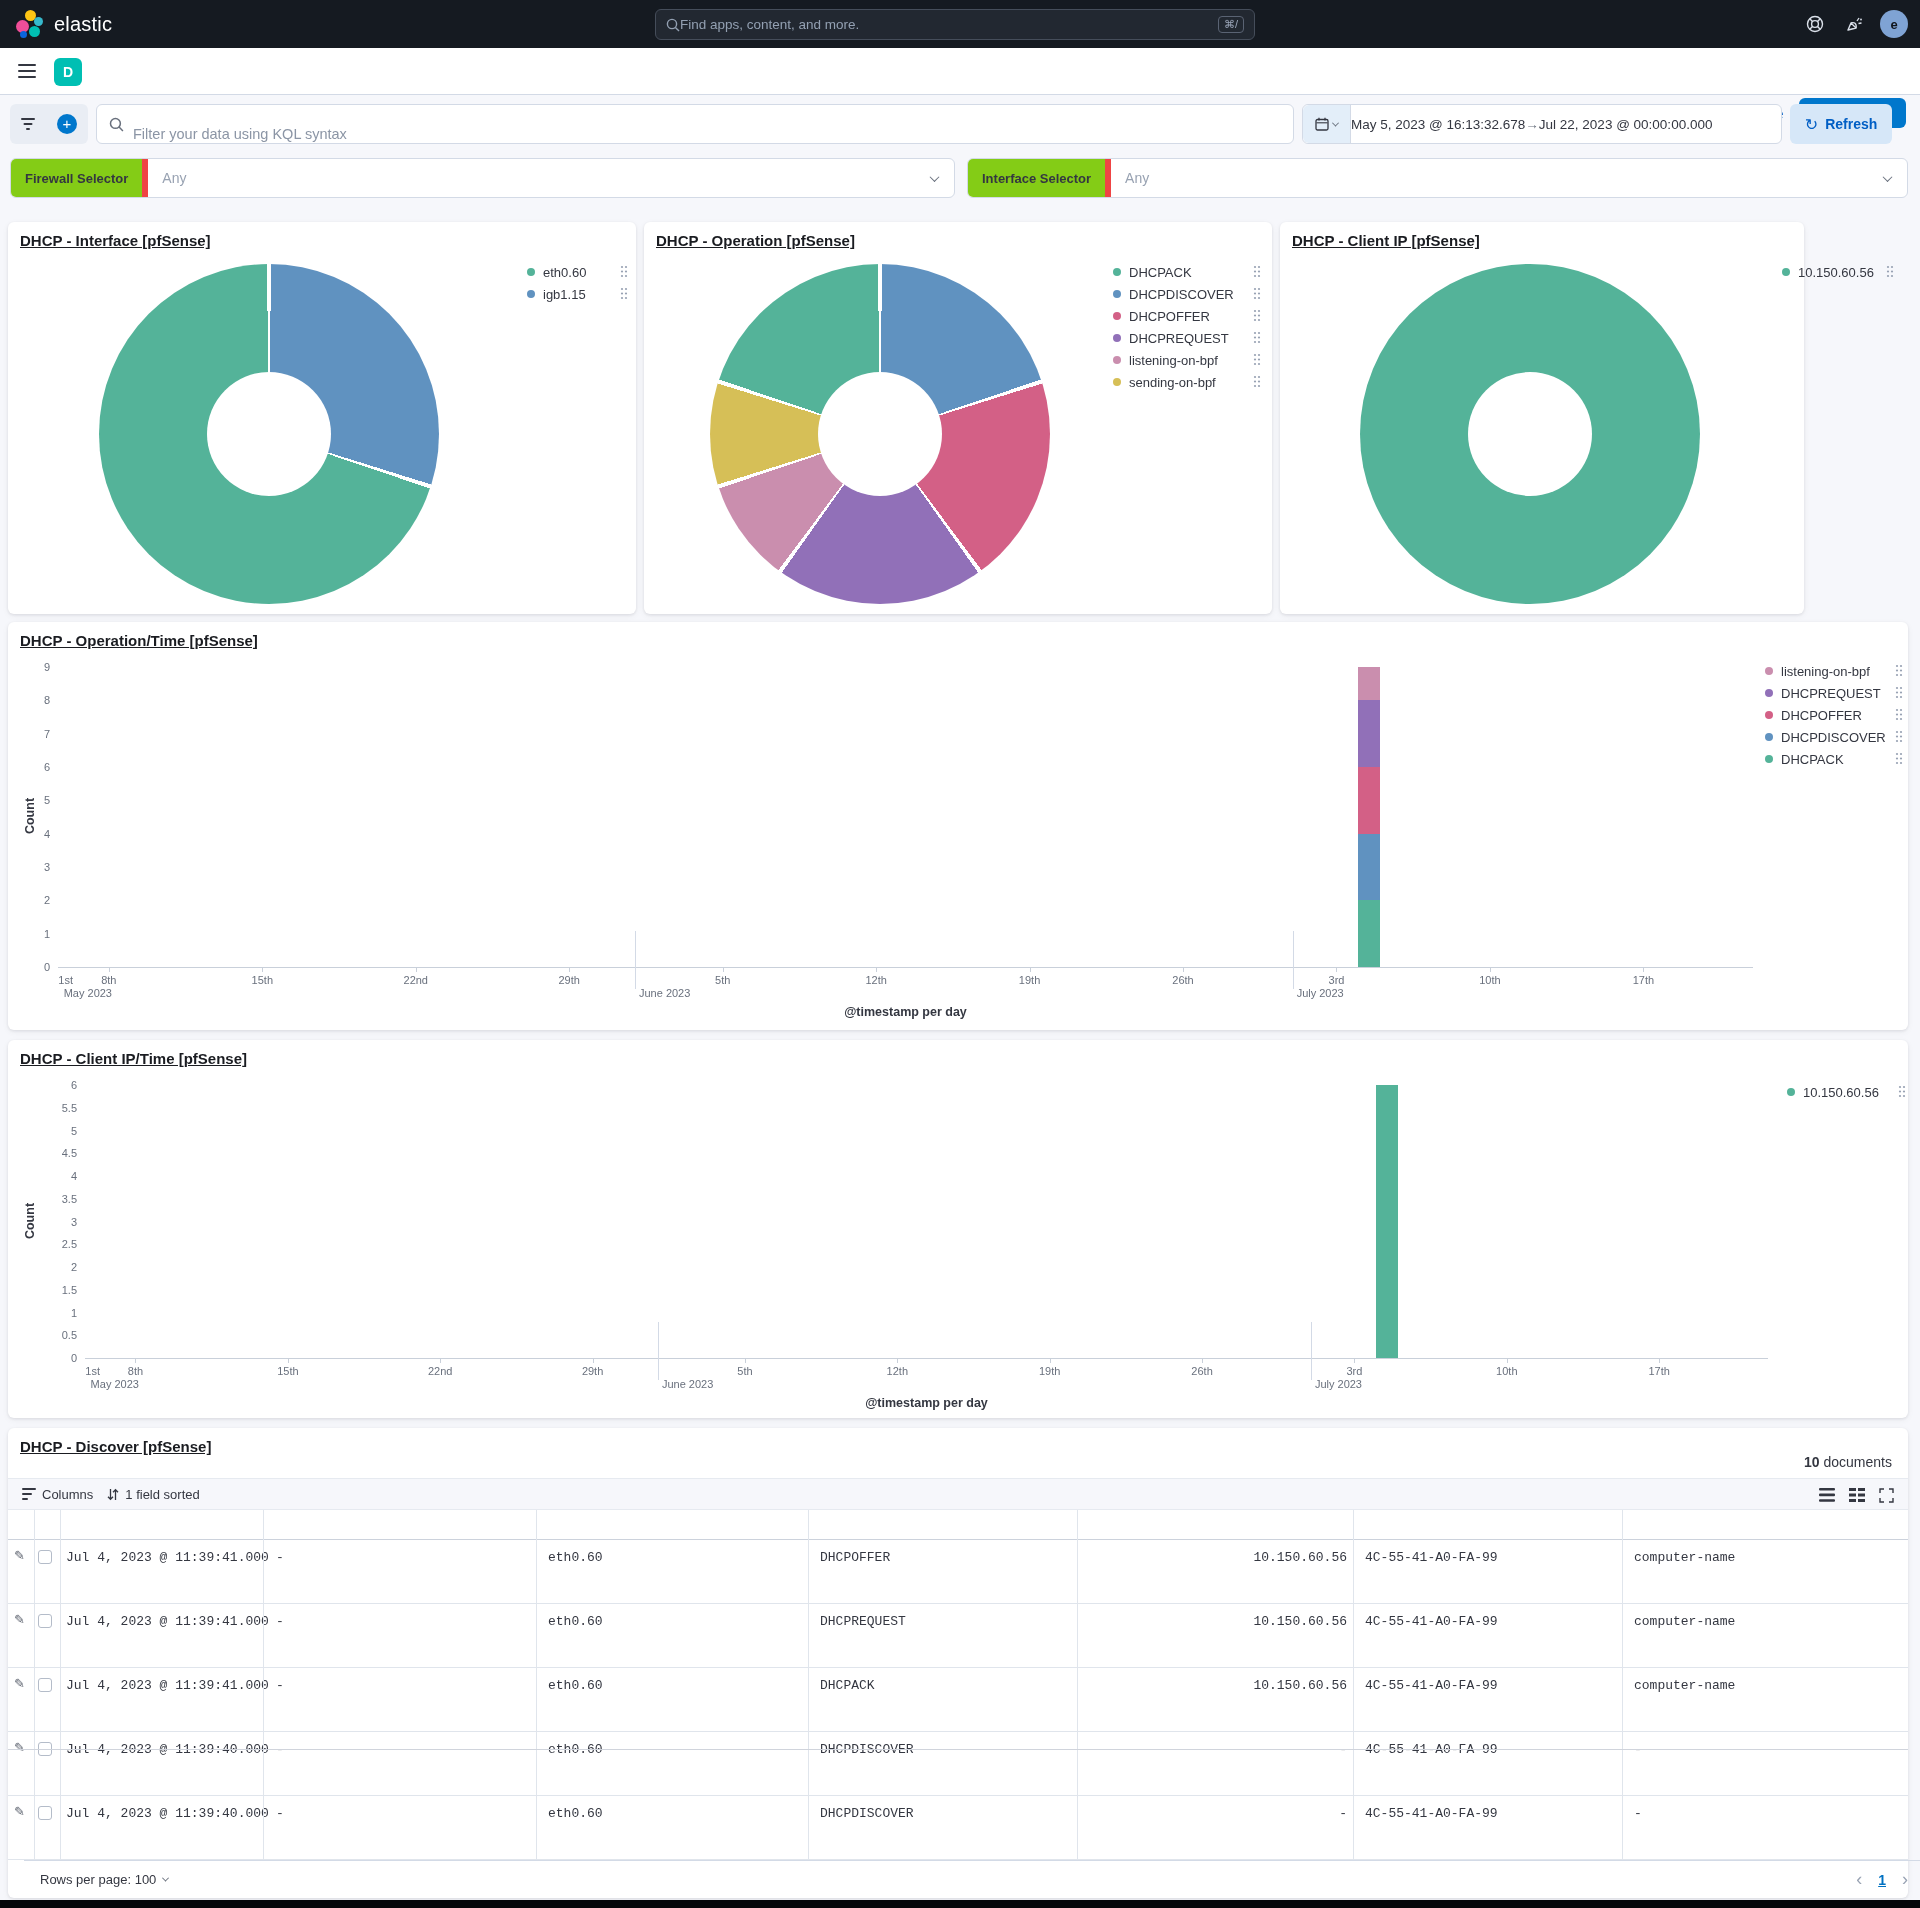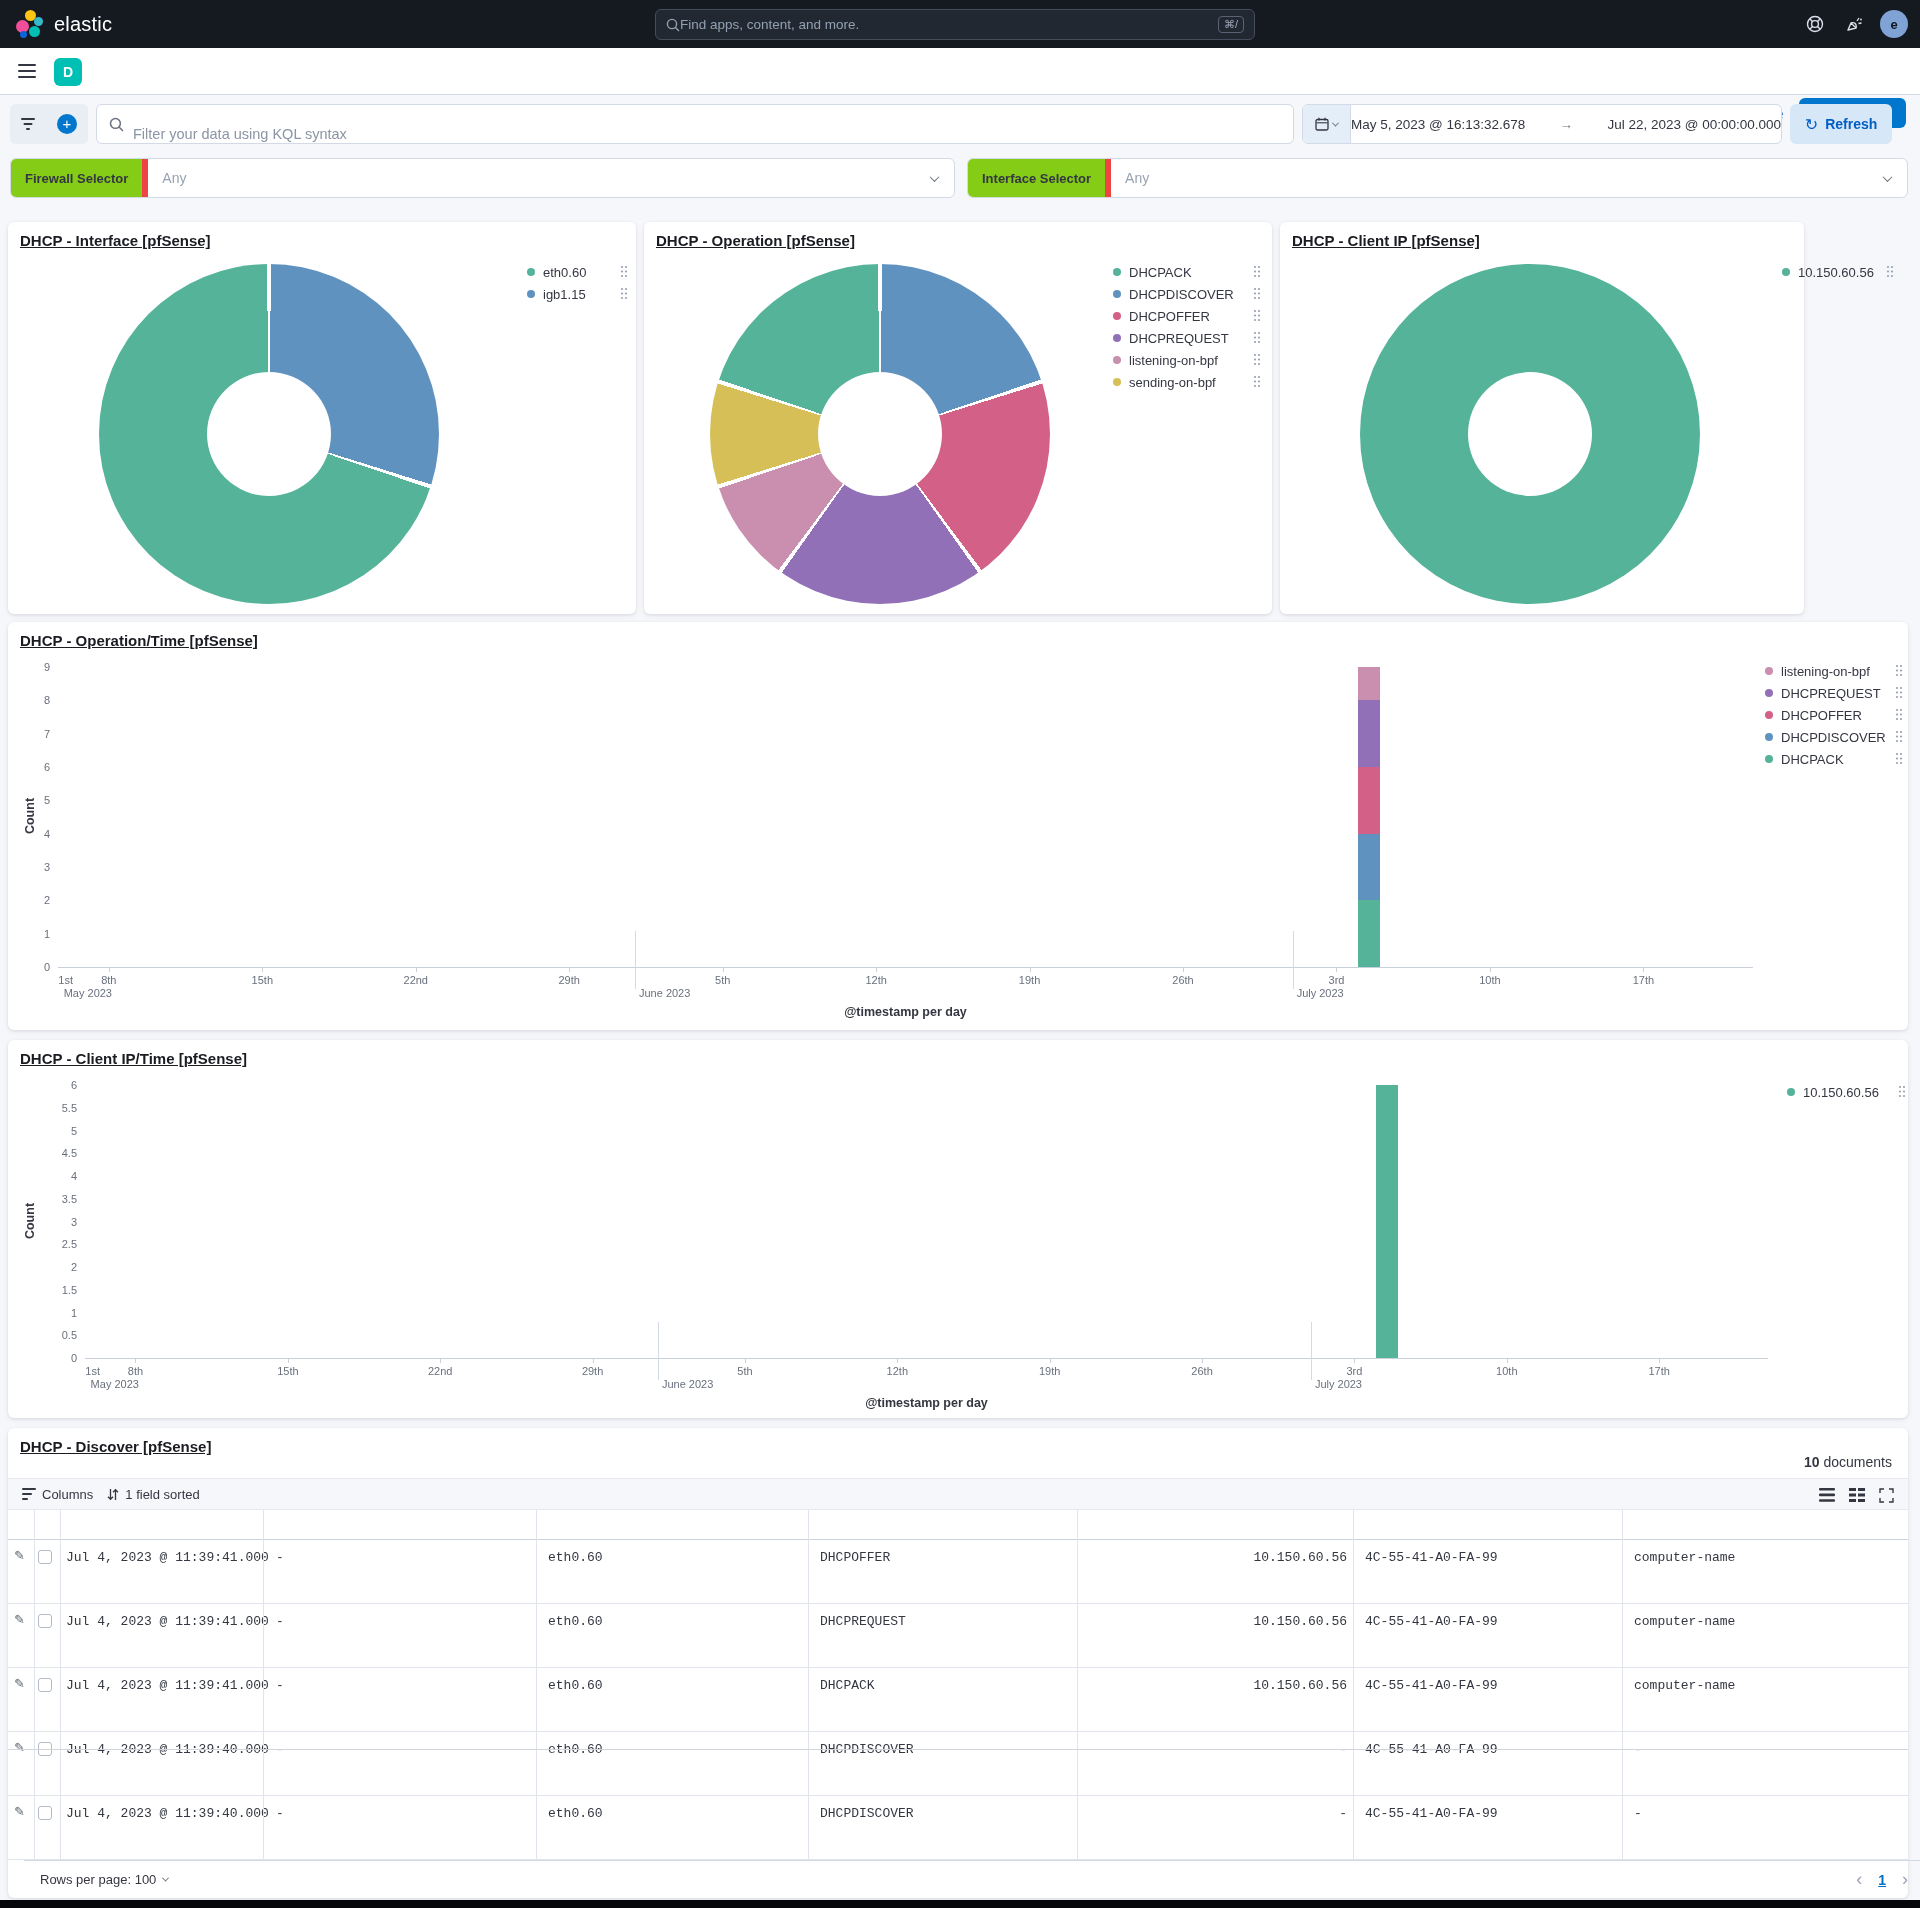--- a/index.html
+++ b/index.html
@@ -37,21 +37,21 @@
   
   .filter-group { position:absolute; left:10px; top:104px; width:78px; height:40px; background:#e9edf4; border-radius:6px; display:flex; align-items:center; justify-content:space-around; }
   .funnel { width:14px; height:12px; position:relative; }
   .funnel i { position:absolute; left:50%; transform:translateX(-50%); height:2px; background:#343741; border-radius:1px; }
   .plus-circle { width:20px; height:20px; border-radius:50%; background:#0077cc; color:#fff; font-size:15px; line-height:19px; text-align:center; cursor:pointer; }
   .kql { position:absolute; left:96px; top:104px; width:1198px; height:40px; background:#fff; border:1px solid #d3dae6; border-radius:6px; display:flex; align-items:center; padding:0 12px; gap:9px; }
   .kql input { flex:1; border:none; outline:none; font-size:14.5px; font-family:"Liberation Sans",sans-serif; color:#343741;margin-top:20px; }
   .kql input::placeholder { color:#8b95a5; }
   .datepicker { position:absolute; left:1302px; top:104px; width:480px; height:40px; background:#fff; border:1px solid #d3dae6; border-radius:6px; display:flex; align-items:center; }
   .date-cal { width:48px; height:100%; background:#e3eef9; border-right:1px solid #d3dae6; border-radius:6px 0 0 6px; display:flex; align-items:center; justify-content:center; gap:4px; cursor:pointer; }
-  .date-text { flex:1; text-align:center; font-size:13.5px; color:#343741; display:flex; align-items:center; justify-content:space-between; gap:0; cursor:pointer; }
+  .date-text { flex:1; text-align:center; font-size:13.5px; color:#343741; display:flex; align-items:center; justify-content:flex-start; gap:0; cursor:pointer; }
   .refresh-btn { position:absolute; left:1790px; top:104px; width:102px; height:40px; background:#d6e7f8; border-radius:6px; color:#005ec4; font-size:14px; font-weight:700; display:flex; align-items:center; justify-content:center; gap:7px; cursor:pointer; }
 
   
   .selector { position:absolute; top:158px; height:40px; background:#fff; border:1px solid #d3dae6; border-radius:6px; display:flex; align-items:center; overflow:hidden; cursor:pointer; }
   .sel-label { height:100%; background:#84cc16; border-right:6px solid #ef4444; display:flex; align-items:center; padding:0 14px; font-size:13px; font-weight:700; color:#343741; white-space:nowrap; }
   .sel-value { flex:1; padding:0 14px; font-size:14px; color:#98a2b2; }
   .chev { display:inline-block; width:7px; height:7px; border-right:1.7px solid #69707d; border-bottom:1.7px solid #69707d; transform:rotate(45deg) translate(-1px,-1px); }
   .sel-chev { margin-right:16px; }
 
   

